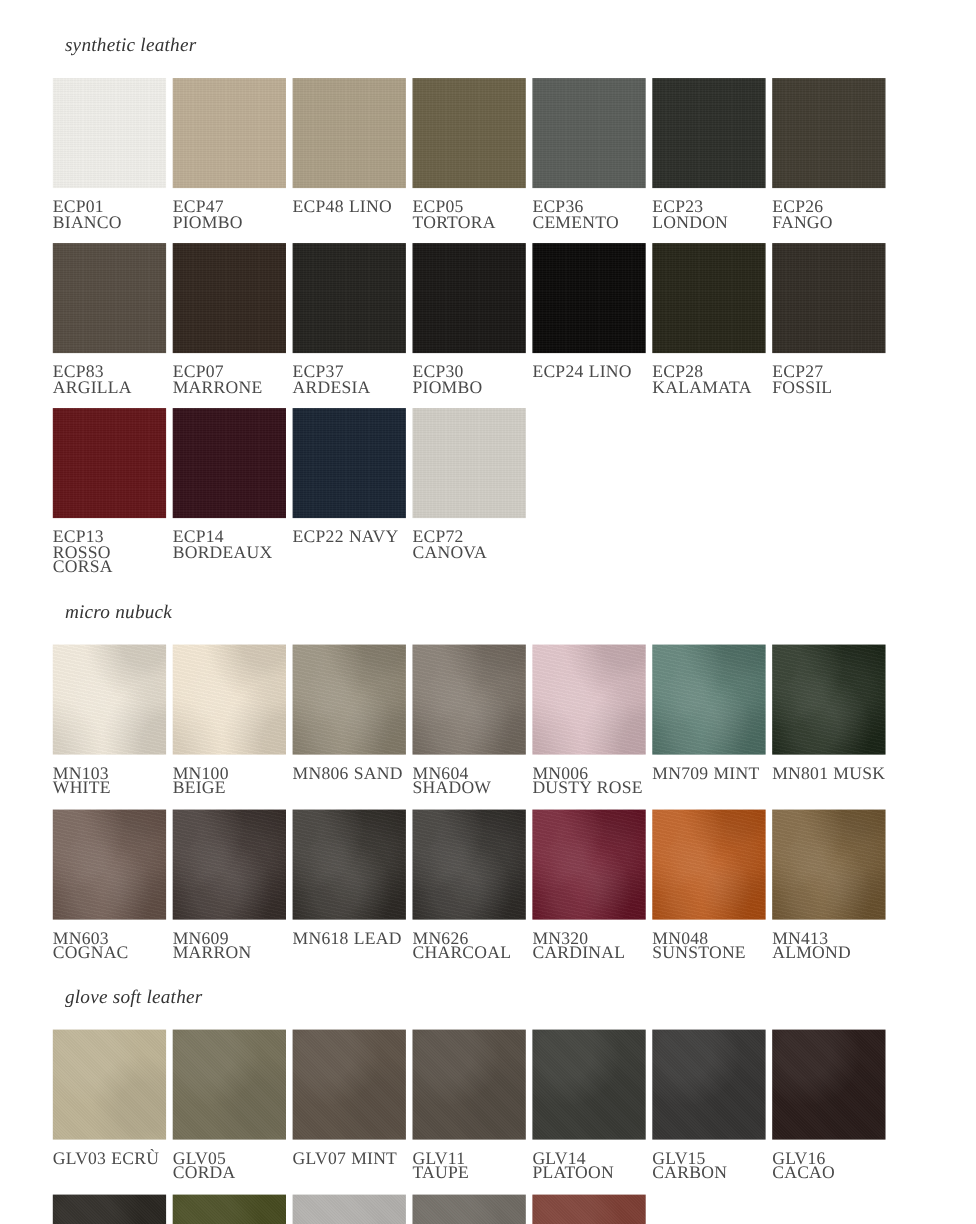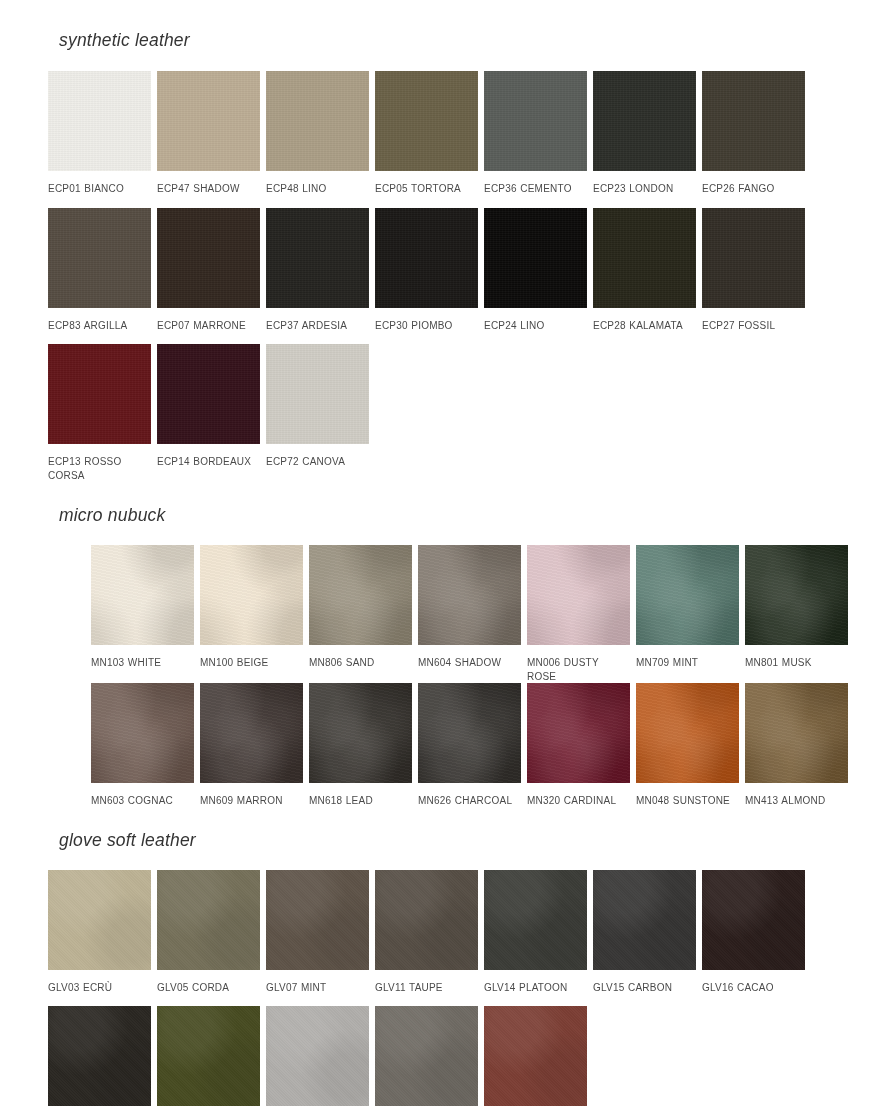--- a/index.html
+++ b/index.html
@@ -14,20 +14,21 @@
     overflow: hidden;
     font-family: "Liberation Sans", sans-serif;
     color: #3c3c3c;
     -webkit-font-smoothing: antialiased;
   }
   .page {
     position: relative;
     width: 887px;
     height: 1026px;
     padding: 0;
+    font-family: Liberation Serif, serif;
   }
   .section {
     padding: 0 0 0 0;
   }
   .section-title {
     font-style: italic;
     font-size: 17.5px;
     font-weight: 400;
     letter-spacing: 0.2px;
     color: #343434;
@@ -81,21 +82,21 @@
     content: "";
     position: absolute;
     inset: 0;
     background-image:
       radial-gradient(circle at 30% 20%, rgba(255,255,255,0.06) 0 22%, rgba(0,0,0,0) 46%),
       radial-gradient(circle at 80% 70%, rgba(0,0,0,0.06) 0 20%, rgba(0,0,0,0) 44%),
       repeating-linear-gradient(45deg, rgba(255,255,255,0.022) 0px, rgba(255,255,255,0.022) 1px, rgba(0,0,0,0.022) 1px, rgba(0,0,0,0.022) 2px);
     pointer-events: none;
   }
   .label {
-    font-size: 10px;
+    font-size: 16px;
     line-height: 13.5px;
     letter-spacing: 0.22px;
     color: #4a4a4a;
     padding-top: 11px;
     text-transform: none;
     word-spacing: 0.5px;
   }
 </style>
 </head>
 <body>
@@ -104,21 +105,21 @@
   <div id="sections-root">
       <section class="section" style="padding-top: 30px;">
         <h2 class="section-title" style="margin-bottom: 20px;">synthetic leather</h2>
         <div class="grid" style="row-gap: 12px;">
           <div class="cell">
             <div class="swatch tex-smooth" style="background-color: rgb(239, 238, 233);"></div>
             <div class="label">ECP01 BIANCO</div>
           </div>
           <div class="cell">
             <div class="swatch tex-smooth" style="background-color: rgb(188, 173, 148);"></div>
-            <div class="label">ECP47 SHADOW</div>
+            <div class="label">ECP47 PIOMBO</div>
           </div>
           <div class="cell">
             <div class="swatch tex-smooth" style="background-color: rgb(171, 158, 134);"></div>
             <div class="label">ECP48 LINO</div>
           </div>
           <div class="cell">
             <div class="swatch tex-smooth" style="background-color: rgb(106, 97, 71);"></div>
             <div class="label">ECP05 TORTORA</div>
           </div>
           <div class="cell">
@@ -161,30 +162,34 @@
             <div class="swatch tex-smooth" style="background-color: rgb(50, 45, 38);"></div>
             <div class="label">ECP27 FOSSIL</div>
           </div>
           <div class="cell">
             <div class="swatch tex-smooth" style="background-color: rgb(99, 21, 25);"></div>
             <div class="label">ECP13 ROSSO CORSA</div>
           </div>
           <div class="cell">
             <div class="swatch tex-smooth" style="background-color: rgb(52, 17, 26);"></div>
             <div class="label">ECP14 BORDEAUX</div>
+          </div>
+          <div class="cell">
+            <div class="swatch tex-smooth" style="background-color: rgb(26, 37, 51);"></div>
+            <div class="label">ECP22 NAVY</div>
           </div>
           <div class="cell">
             <div class="swatch tex-smooth" style="background-color: rgb(208, 205, 197);"></div>
             <div class="label">ECP72 CANOVA</div>
           </div>
         </div>
       </section>
       <section class="section" style="padding-top: 23px;">
         <h2 class="section-title" style="margin-bottom: 19px;">micro nubuck</h2>
-        <div class="grid" style=" margin-left: 43px;">
+        <div class="grid" style="row-gap: 12px;">
           <div class="cell">
             <div class="swatch tex-nubuck" style="background-color: rgb(239, 231, 216);"></div>
             <div class="label">MN103 WHITE</div>
           </div>
           <div class="cell">
             <div class="swatch tex-nubuck" style="background-color: rgb(240, 227, 205);"></div>
             <div class="label">MN100 BEIGE</div>
           </div>
           <div class="cell">
             <div class="swatch tex-nubuck" style="background-color: rgb(147, 138, 119);"></div>

